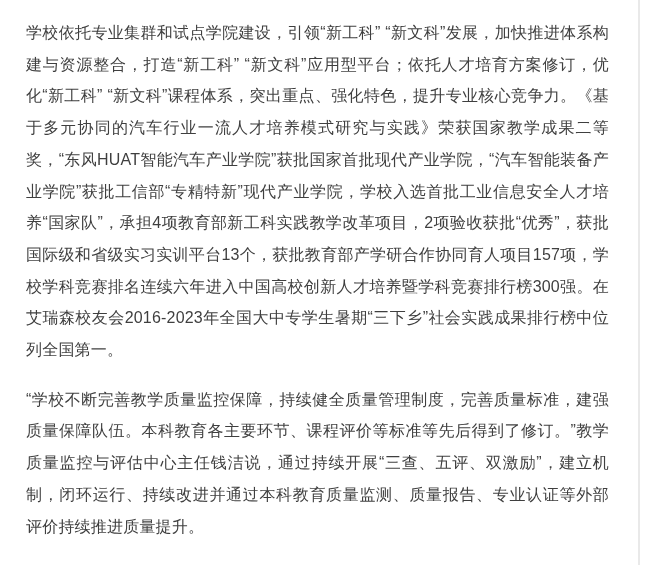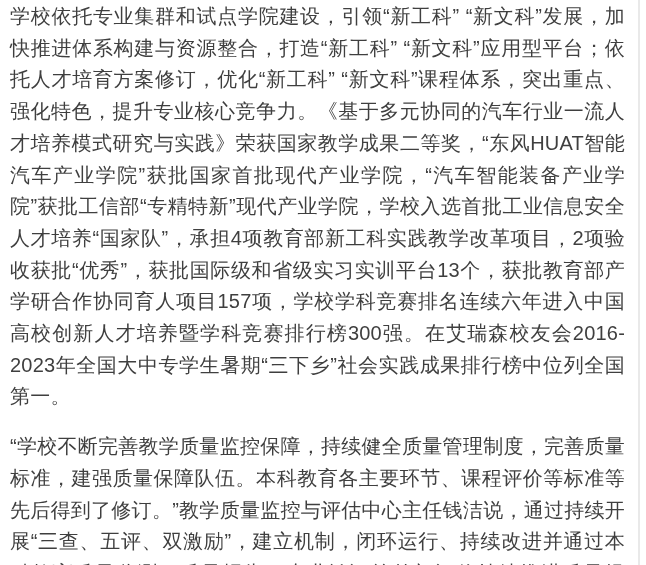--- a/index.html
+++ b/index.html
@@ -13,22 +13,22 @@
     position: relative;
     overflow: hidden;
     font-family: "Liberation Sans", "DejaVu Sans", sans-serif;
   }
   .article {
     box-sizing: border-box;
     width: 636px;
     padding: 1px 11px 0 10px;
   }
   .article p {
-    margin: 0;
-    font-size: 20px;
+    margin: 16px;
+    font-size: 16px;
     line-height: 31.7px;
     color: #3f3f3f;
     text-align: justify;
     text-justify: inter-ideograph;
     letter-spacing: 0.2px;
   }
   .article p + p {
     margin-top: 18px;
   }
   .right-line {

